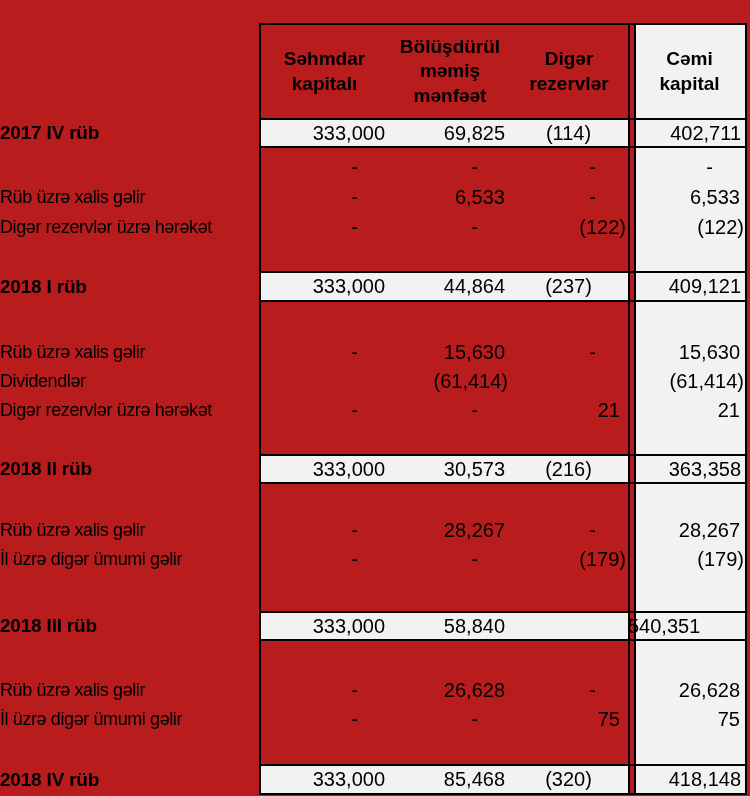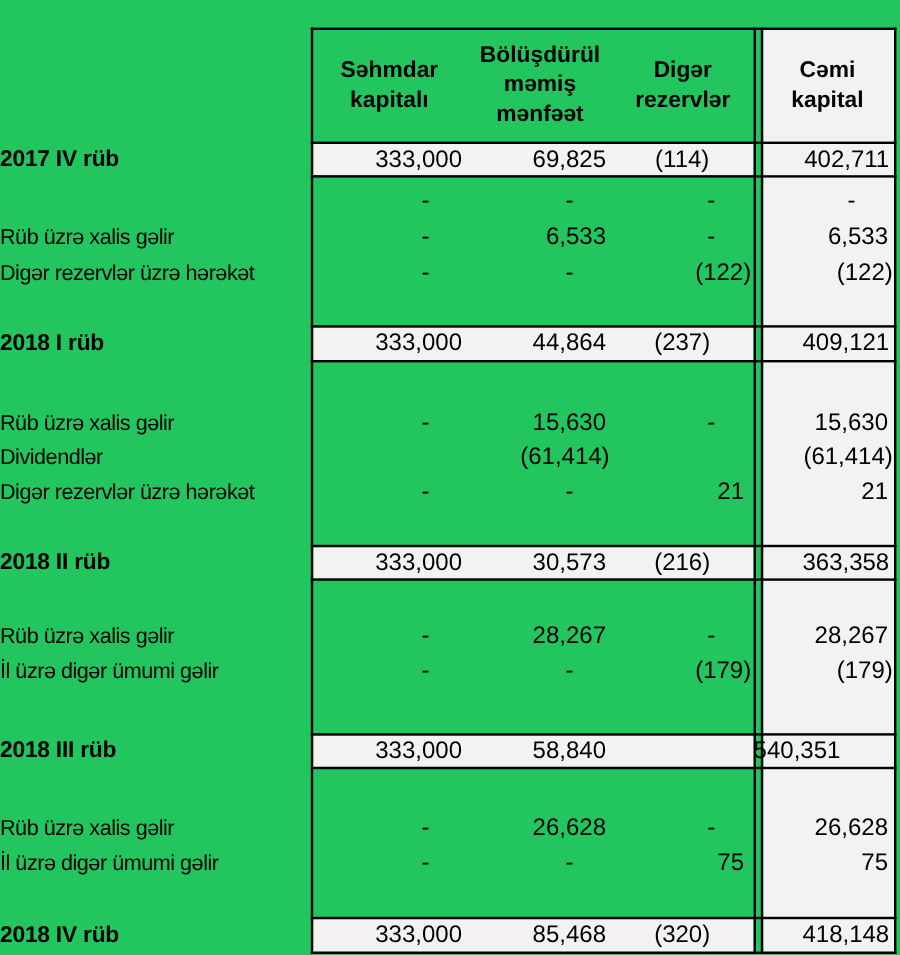--- a/index.html
+++ b/index.html
@@ -1,17 +1,17 @@
 <!DOCTYPE html>
 <html><head>
 <meta charset="utf-8">
 <style>
   html,body { margin:0; padding:0; background:#ffffff; }
   .page {
-    position:relative; width:750px; height:796px; background:#22c55e;
+    position:relative; width:750px; height:796px; background:#b91c1c;
     font-family:"Liberation Sans", sans-serif; color:#000; overflow:hidden;
   }
   .fill { position:absolute; }
   .cemi-fill { left:636px; top:25px; width:109px; height:768px; background:#f2f2f2; }
   .band-fill { left:261px; width:367px; background:#f2f2f2; }
   .hline { position:absolute; left:259px; width:488px; height:2px; background:#000; }
   .vline { position:absolute; top:23px; height:772px; width:2px; background:#000; }
   .row {
     position:absolute; left:0; display:grid;
     grid-template-columns:259px 131px 120px 118px 6px 111px;

